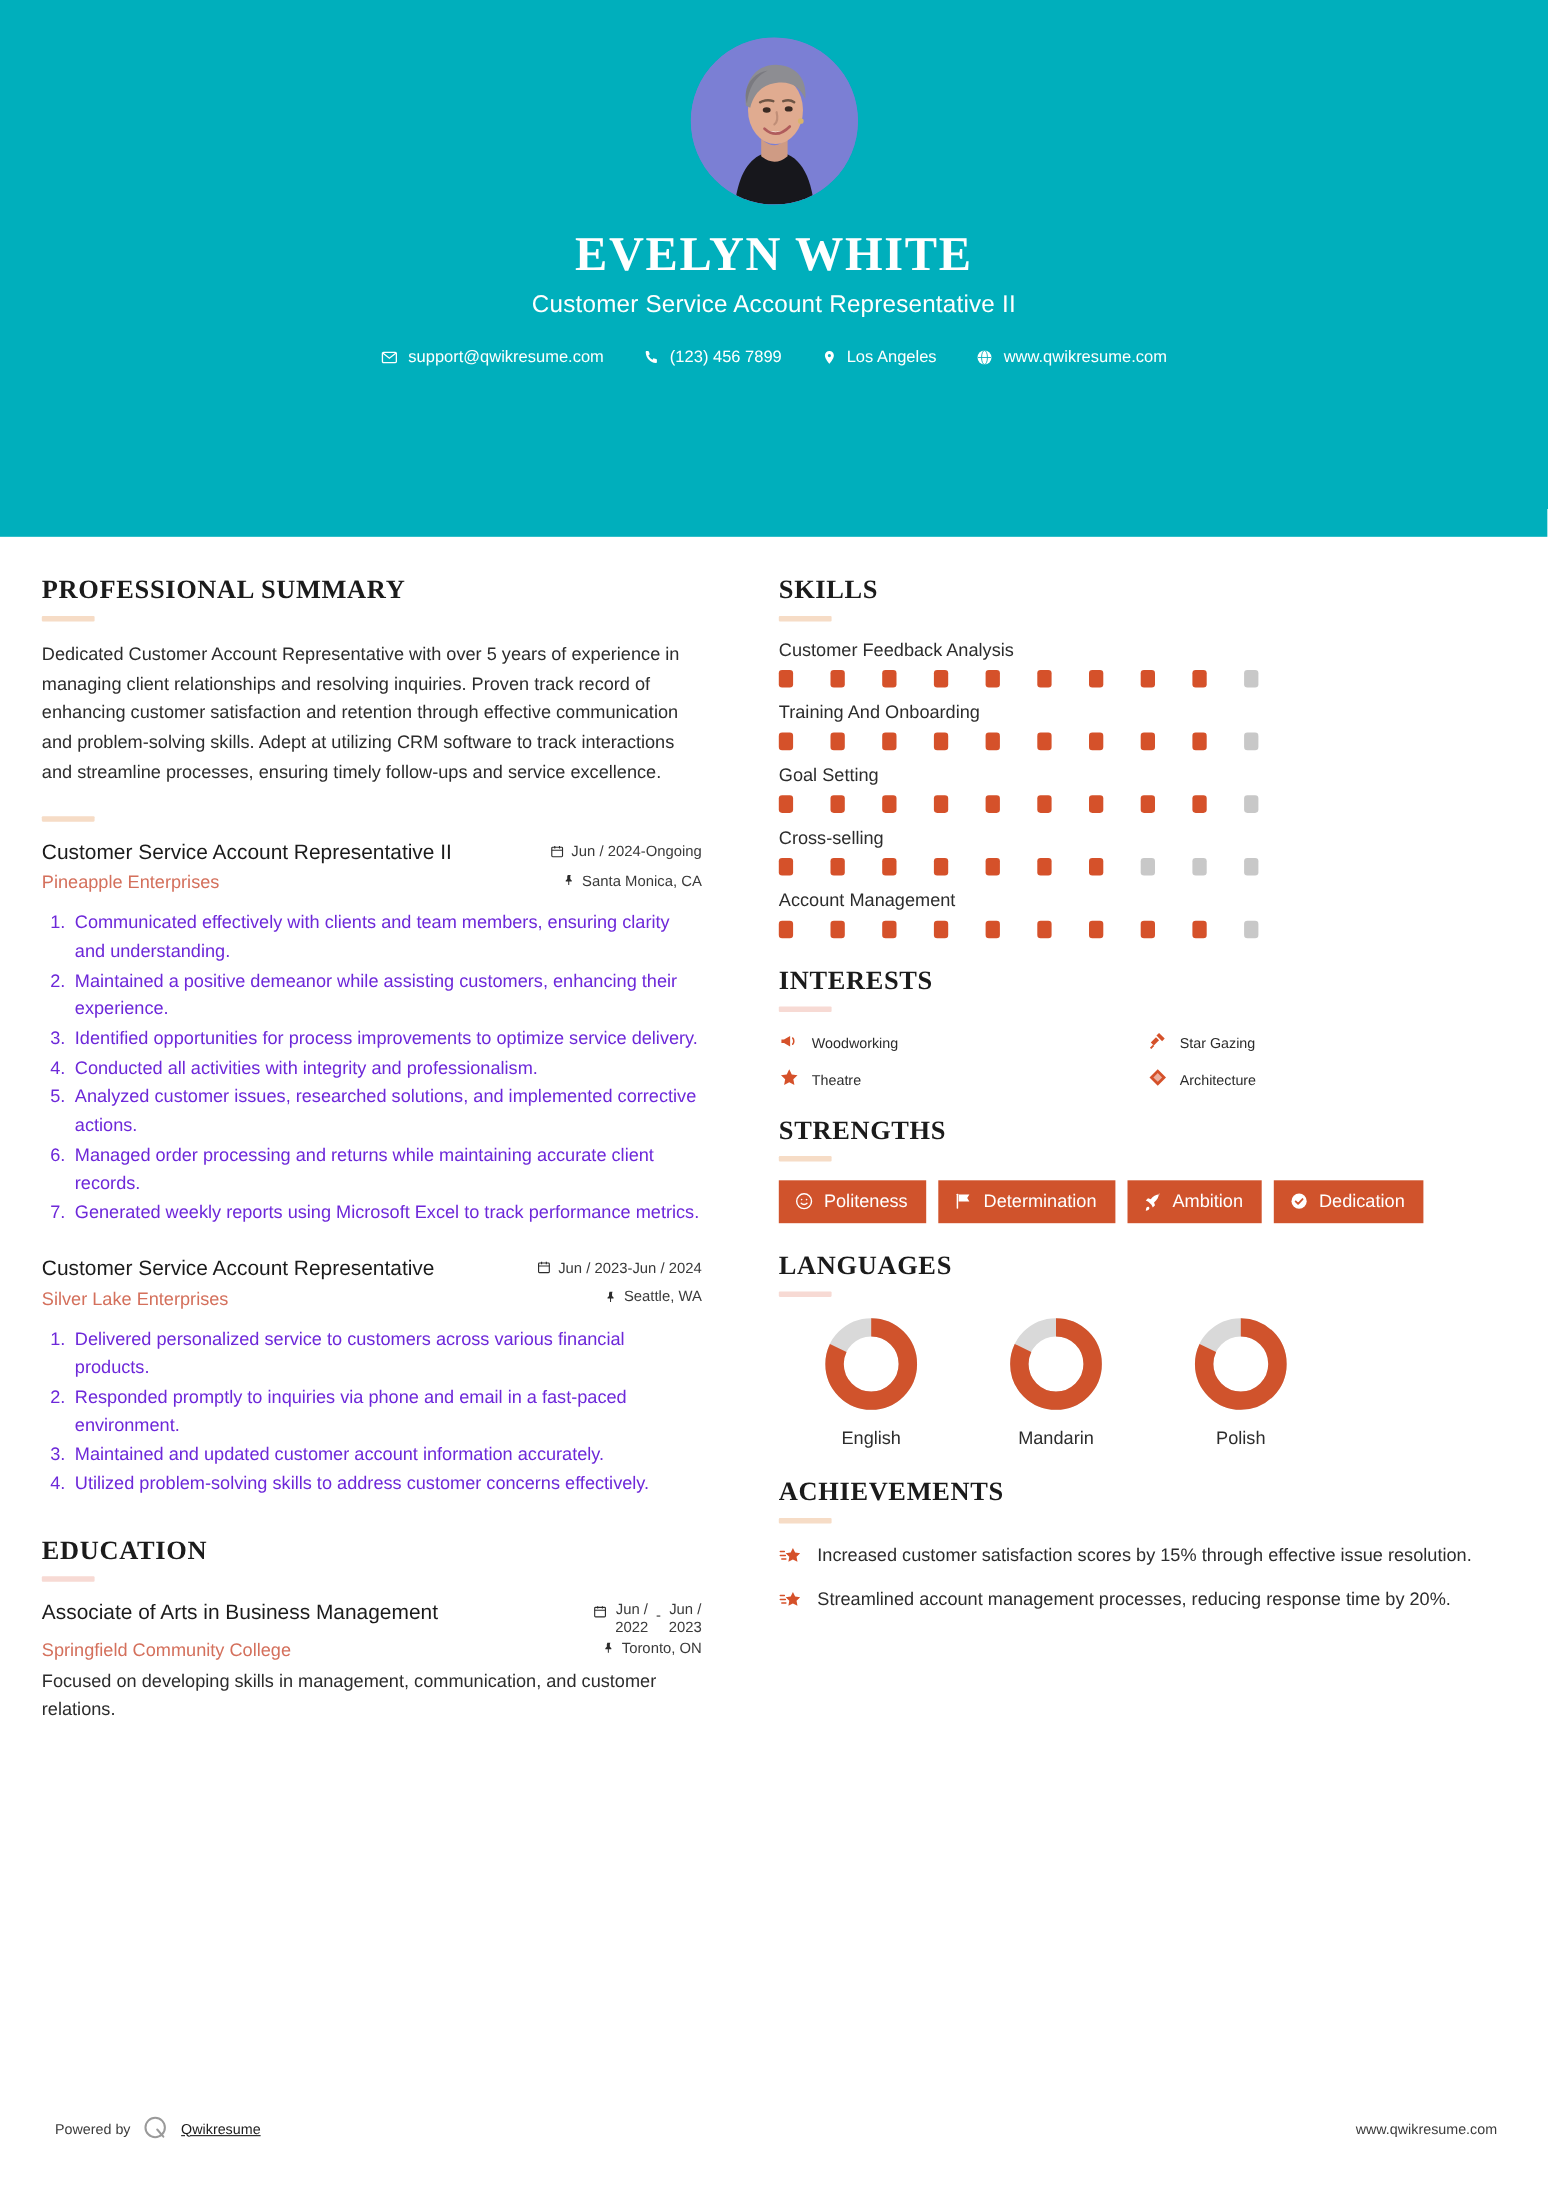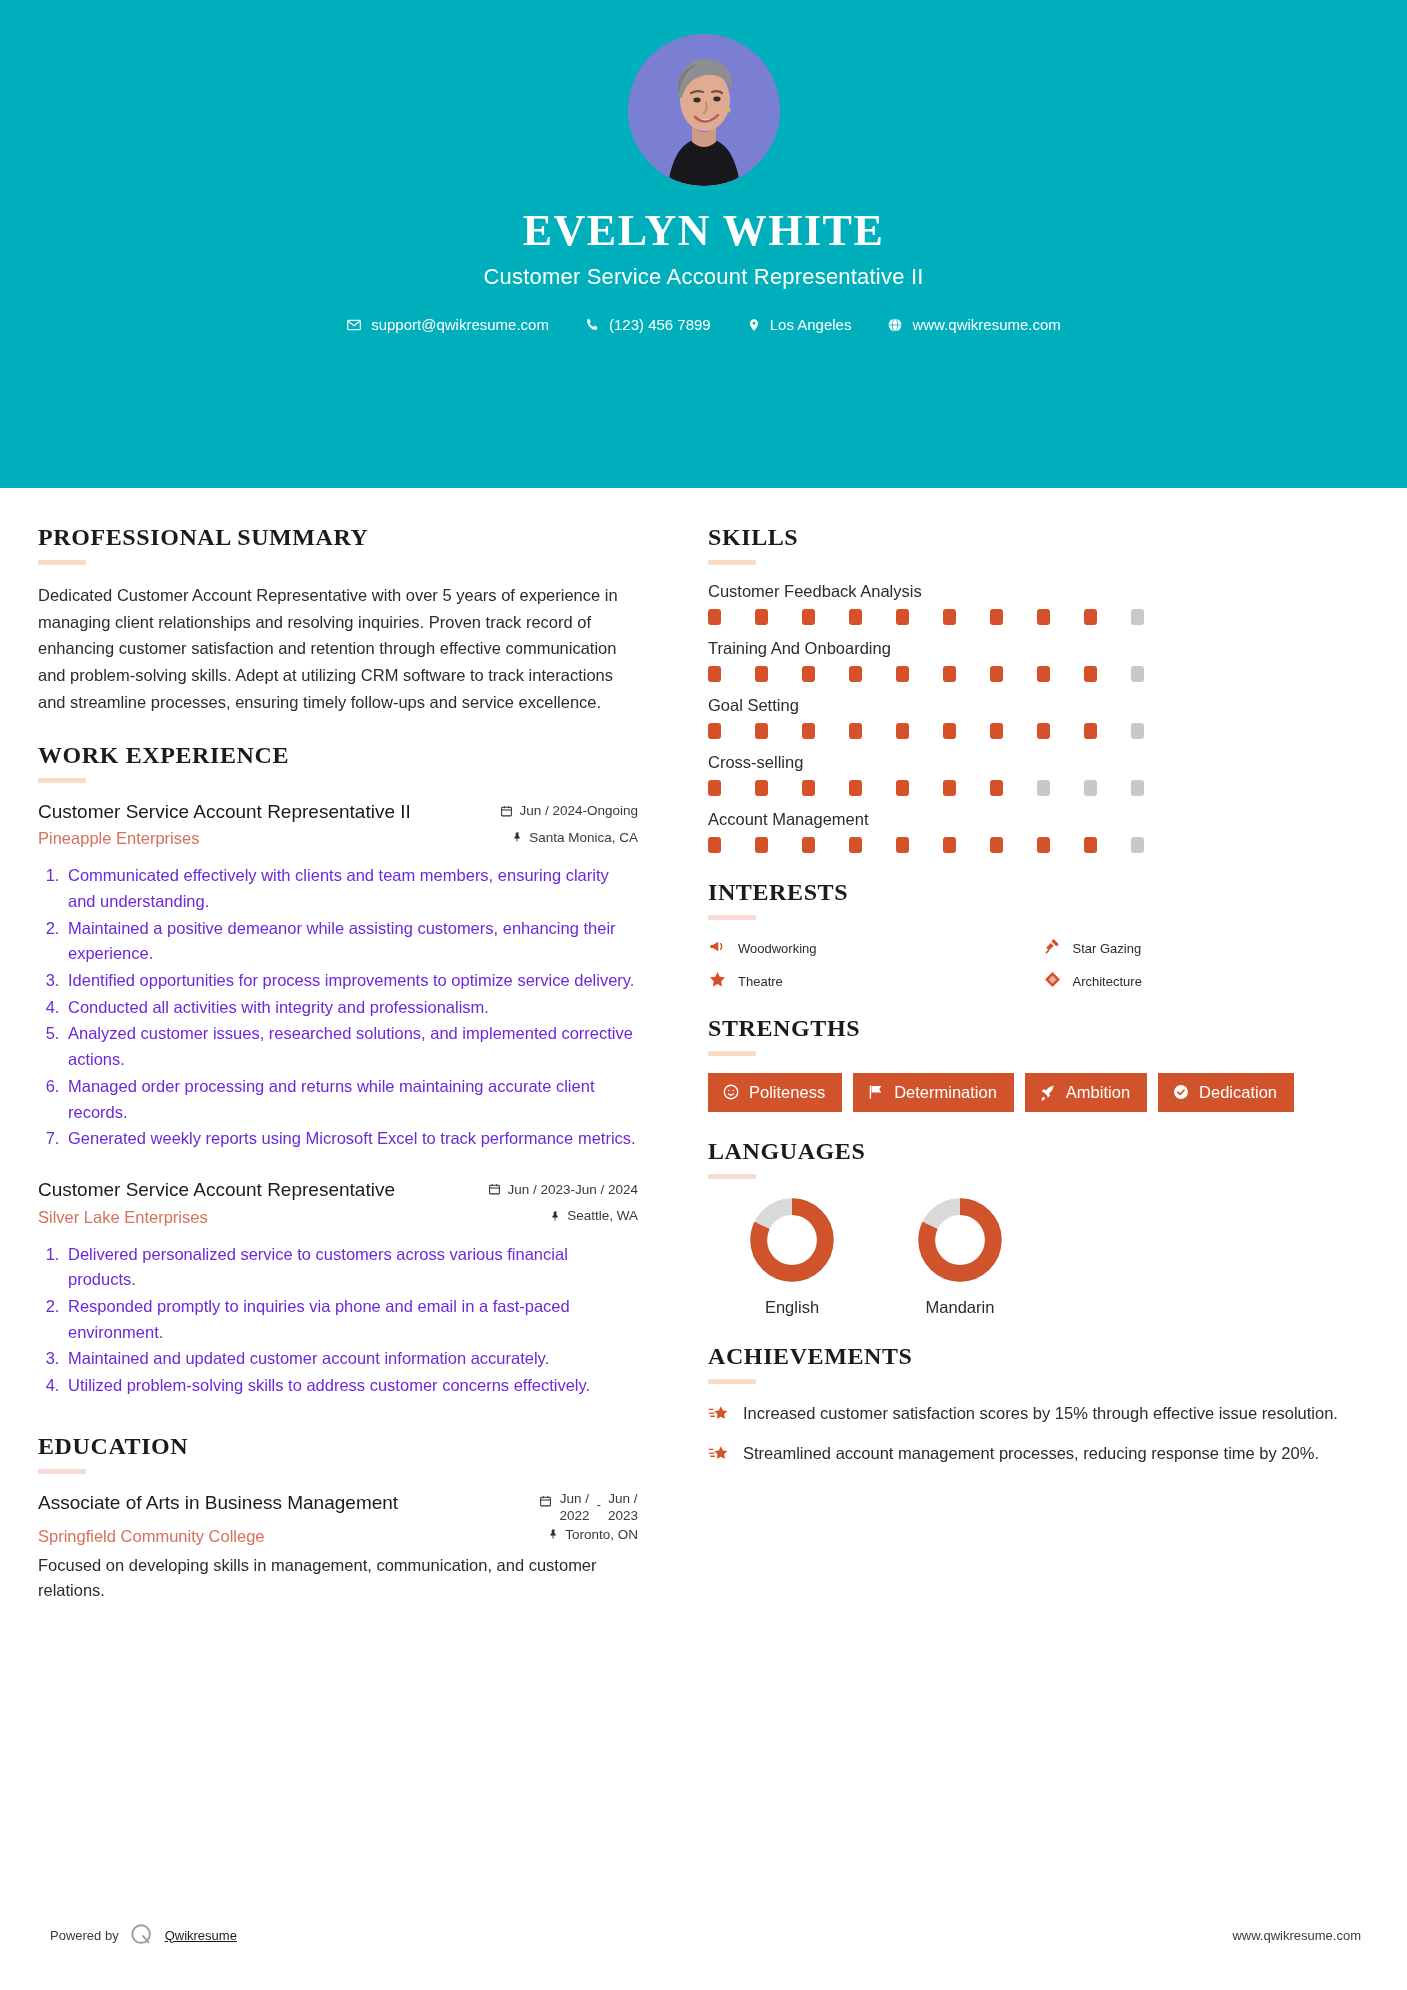--- a/index.html
+++ b/index.html
@@ -274,21 +274,20 @@
 
     <div class="col-left">
 
       <div class="sec-block">
         <div class="sec-title">PROFESSIONAL SUMMARY</div>
         <div class="sec-rule"></div>
         <div class="summary-text">Dedicated Customer Account Representative with over 5 years of experience in managing client relationships and resolving inquiries. Proven track record of enhancing customer satisfaction and retention through effective communication and problem-solving skills. Adept at utilizing CRM software to track interactions and streamline processes, ensuring timely follow-ups and service excellence.</div>
       </div>
 
       <div class="sec-block">
-        <div class="sec-title">WORK EXPERIENCE</div>
         <div class="sec-rule"></div>
 
         <div class="job">
           <div class="job-row">
             <div class="job-role">Customer Service Account Representative II</div>
             <div class="job-meta">
               <svg width="13" height="14" viewBox="0 0 24 24" fill="none" stroke="#2c2c2c" stroke-width="1.9">
                 <rect x="3" y="5" width="18" height="16" rx="1.5"></rect>
                   <path d="M3 10h18M8 3v4M16 3v4"></path>
               </svg>
@@ -561,20 +560,27 @@
           </div>
 
           <div class="lang-item">
             <svg width="88" height="88" viewBox="0 0 42 42">
               <circle cx="21" cy="21" r="15.9" fill="none" stroke="#D9D9D9" stroke-width="8"></circle>
               <circle class="donut-arc" cx="21" cy="21" r="15.9" fill="none" stroke="#D0532C" stroke-width="8" stroke-dasharray="82 18" transform="rotate(-90 21 21)"></circle>
             </svg>
             <div class="lang-label">Mandarin</div>
           </div>
 
+          <div class="lang-item">
+            <svg width="88" height="88" viewBox="0 0 42 42">
+              <circle cx="21" cy="21" r="15.9" fill="none" stroke="#D9D9D9" stroke-width="8"></circle>
+              <circle class="donut-arc" cx="21" cy="21" r="15.9" fill="none" stroke="#D0532C" stroke-width="8" stroke-dasharray="82 18" transform="rotate(-90 21 21)"></circle>
+            </svg>
+            <div class="lang-label">Polish</div>
+          </div>
 
         </div>
       </div>
 
       <div class="sec-block">
         <div class="sec-title">ACHIEVEMENTS</div>
         <div class="sec-rule"></div>
 
         <div class="achv">
           <svg width="22" height="22" viewBox="0 0 24 24" style="flex:0 0 auto;margin-top:2px">

